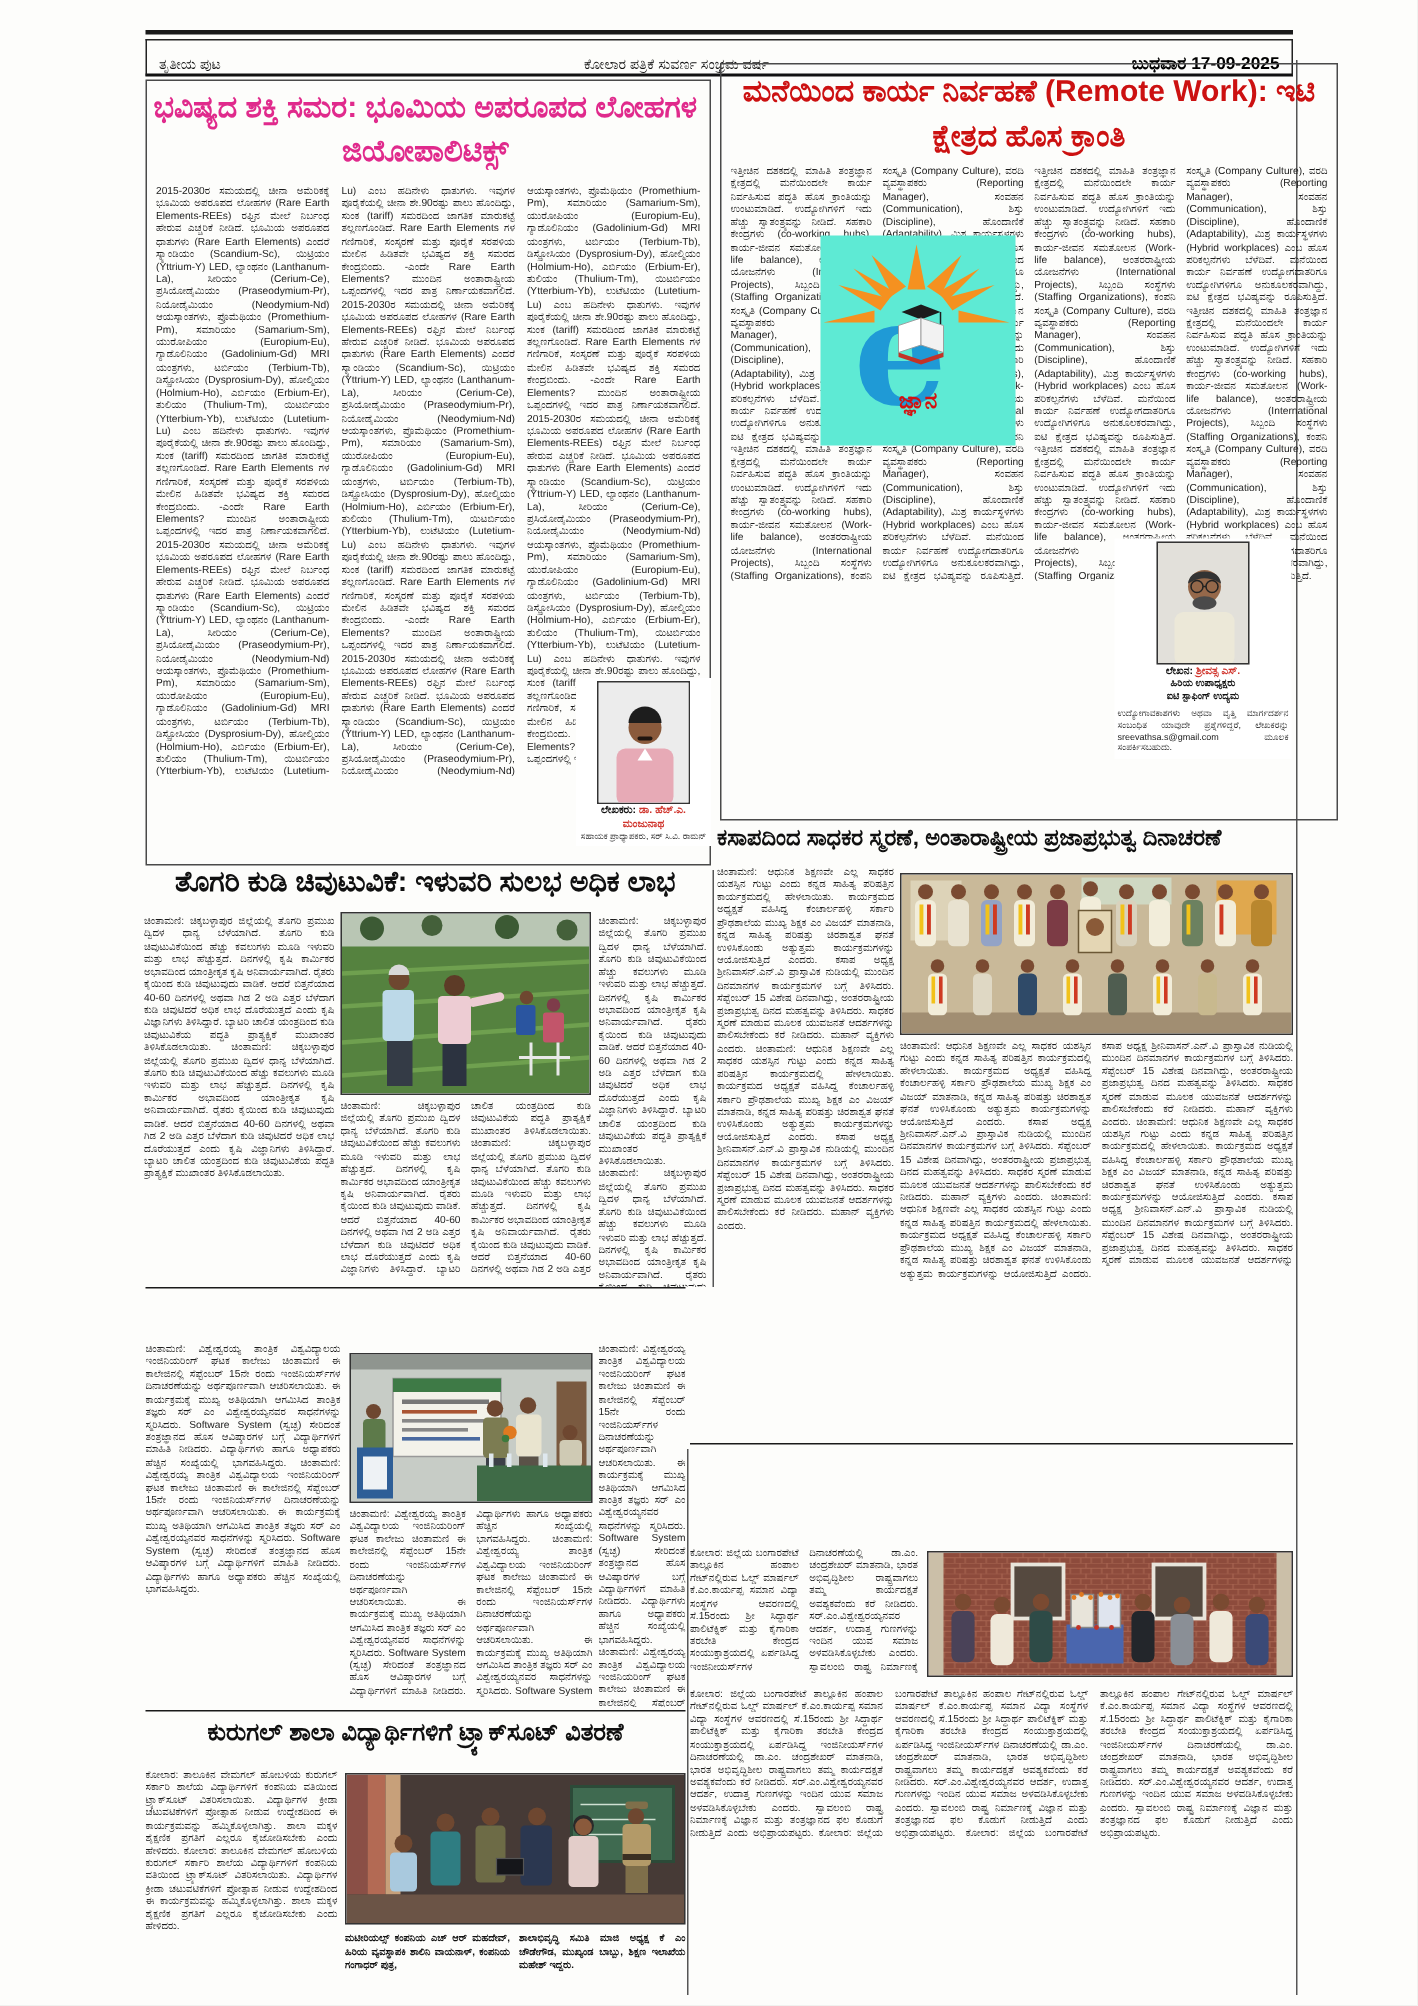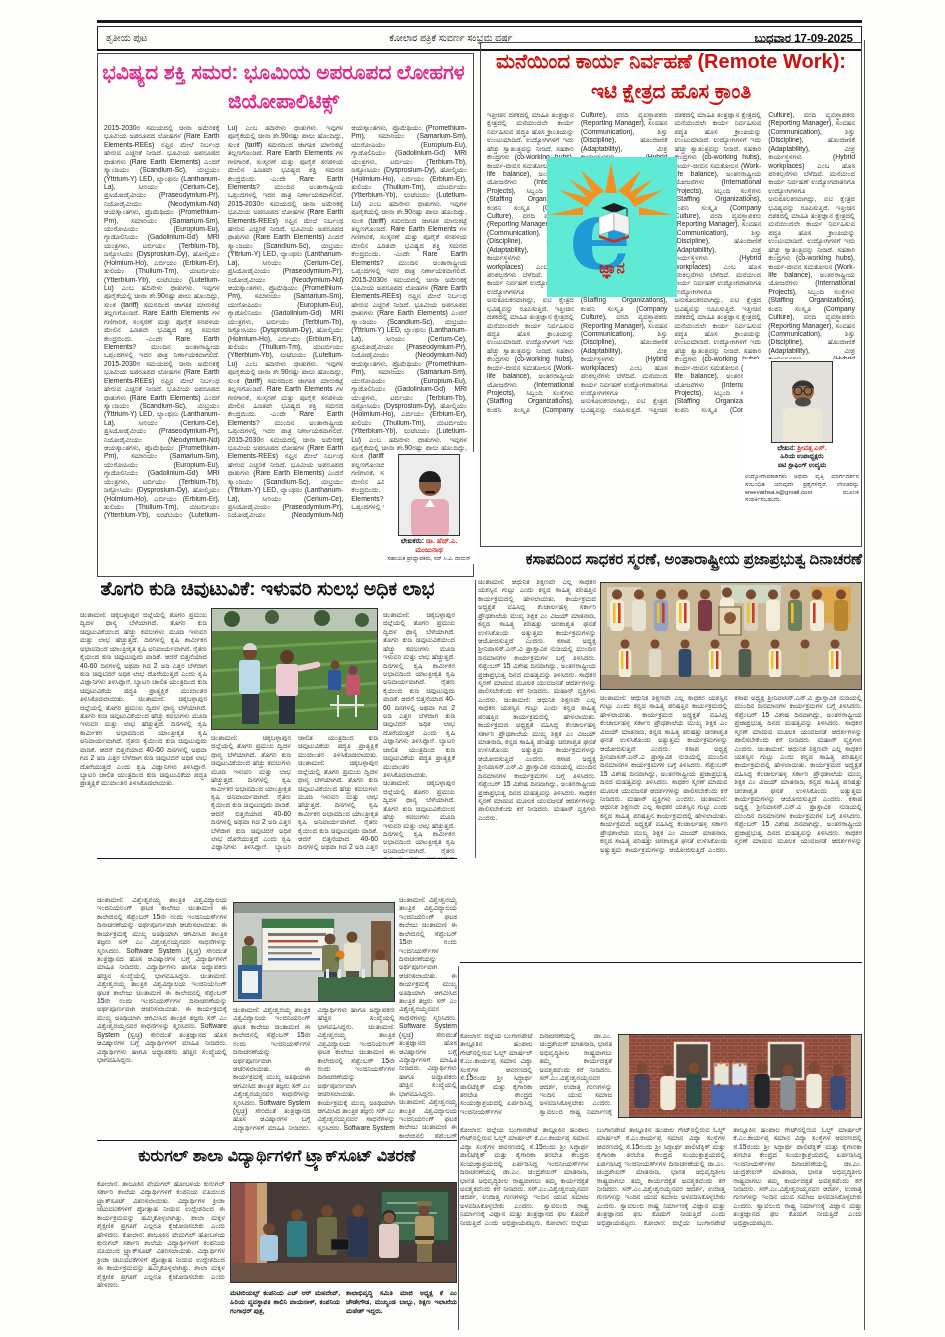--- a/index.html
+++ b/index.html
@@ -1,29 +1,29 @@
 <!DOCTYPE html>
 <html><head>
 <meta charset="utf-8">
 <style>
   html,body{margin:0;padding:0;background:#e8e8e6;}
   .page{position:relative;width:945px;height:1337px;background:#fdfdfb;margin:0 auto;
         font-family:"Liberation Sans",sans-serif;overflow:hidden;}
   .abs{position:absolute;}
   .rule{background:#1a1a1a;}
   .vrule{background:#555;}
-  .masthead{display:flex;justify-content:space-between;align-items:center;
+  .masthead{display:flex;justify-content:space-between;align-items:flex-end;
             border:1px solid #222;border-bottom:2px solid #111;padding:0 8px;box-sizing:border-box;}
   .mh-small{font-size:9.5px;color:#111;}
   .mh-date{font-size:11.5px;font-weight:bold;color:#000;}
   .box{border:1px solid #4a4a4a;box-sizing:border-box;}
   .headline-pink{color:#e02a8c;font-weight:bold;font-size:20px;line-height:1.45;text-align:center;}
   .headline-red{color:#cc1111;font-weight:bold;font-size:20px;line-height:1.5;text-align:center;}
   .headline-blk-lg{color:#101010;font-weight:bold;font-size:19px;text-align:center;line-height:1.2;}
-  .headline-blk-md{color:#101010;font-weight:bold;font-size:15px;text-align:right;line-height:1.25;}
+  .headline-blk-md{color:#101010;font-weight:bold;font-size:15px;text-align:left;line-height:1.25;}
   .headline-blk-md2{color:#101010;font-weight:bold;font-size:16px;text-align:center;line-height:1.55;}
   .body-text{font-size:6.8px;line-height:1.24;text-align:justify;color:#1b1b1b;
              overflow:hidden;word-break:break-word;}
   .cols2{column-count:2;column-gap:7px;}
   .cols3{column-count:3;column-gap:8px;}
   .cols4{column-count:4;column-gap:7px;}
   .photo{border:1px solid #333;background:#ddd;box-sizing:border-box;overflow:hidden;}
   .photo svg{display:block;}
   .author-block{background:#fff;text-align:center;}
   .author-cap{font-size:7px;font-weight:bold;color:#111;line-height:1.35;}
@@ -71,21 +71,21 @@
         </svg>
       </div>
       <div class="author-cap">
         <span>ಲೇಖಕರು:</span>
         <span class="nm">ಡಾ. ಹೆಚ್.ಎ. ಮಂಜುನಾಥ</span>
       </div>
       <div class="author-sub">ಸಹಾಯಕ ಪ್ರಾಧ್ಯಾಪಕರು, ಸರ್ ಸಿ.ವಿ. ರಾಮನ್</div>
     </div>
   </div>
 
-  <div class="abs box" style="left:480px;top:42px;width:382px;height:505px">
+  <div class="abs box" style="left:480px;top:42px;width:412px;height:505px">
     <div class="abs headline-red" style="left:4px;right:4px;top:3px">ಮನೆಯಿಂದ ಕಾರ್ಯ ನಿರ್ವಹಣೆ (Remote Work): ಇಟಿ ಕ್ಷೇತ್ರದ ಹೊಸ ಕ್ರಾಂತಿ</div>
     <div class="abs body-text cols4" style="left:6px;right:6px;top:68px;bottom:5px">ಇತ್ತೀಚಿನ ದಶಕದಲ್ಲಿ ಮಾಹಿತಿ ತಂತ್ರಜ್ಞಾನ ಕ್ಷೇತ್ರದಲ್ಲಿ ಮನೆಯಿಂದಲೇ ಕಾರ್ಯ ನಿರ್ವಹಿಸುವ ಪದ್ಧತಿ ಹೊಸ ಕ್ರಾಂತಿಯನ್ನು ಉಂಟುಮಾಡಿದೆ. ಉದ್ಯೋಗಿಗಳಿಗೆ ಇದು ಹೆಚ್ಚು ಸ್ವಾತಂತ್ರ್ಯವನ್ನು ನೀಡಿದೆ. ಸಹಕಾರಿ ಕೇಂದ್ರಗಳು (co-working hubs), ಕಾರ್ಯ-ಜೀವನ ಸಮತೋಲನ (Work-life balance), ಅಂತರರಾಷ್ಟ್ರೀಯ ಯೋಜನೆಗಳು (International Projects), ಸಿಬ್ಬಂದಿ ಸಂಸ್ಥೆಗಳು (Staffing Organizations), ಕಂಪನಿ ಸಂಸ್ಕೃತಿ (Company Culture), ವರದಿ ವ್ಯವಸ್ಥಾಪಕರು (Reporting Manager), ಸಂವಹನ (Communication), ಶಿಸ್ತು (Discipline), ಹೊಂದಾಣಿಕೆ (Adaptability), ಮಿಶ್ರ ಕಾರ್ಯಸ್ಥಳಗಳು (Hybrid workplaces) ಎಂಬ ಹೊಸ ಪರಿಕಲ್ಪನೆಗಳು ಬೆಳೆದಿವೆ. ಮನೆಯಿಂದ ಕಾರ್ಯ ನಿರ್ವಹಣೆ ಉದ್ಯೋಗದಾತರಿಗೂ ಉದ್ಯೋಗಿಗಳಿಗೂ ಅನುಕೂಲಕರವಾಗಿದ್ದು, ಐಟಿ ಕ್ಷೇತ್ರದ ಭವಿಷ್ಯವನ್ನು ರೂಪಿಸುತ್ತಿದೆ. ಇತ್ತೀಚಿನ ದಶಕದಲ್ಲಿ ಮಾಹಿತಿ ತಂತ್ರಜ್ಞಾನ ಕ್ಷೇತ್ರದಲ್ಲಿ ಮನೆಯಿಂದಲೇ ಕಾರ್ಯ ನಿರ್ವಹಿಸುವ ಪದ್ಧತಿ ಹೊಸ ಕ್ರಾಂತಿಯನ್ನು ಉಂಟುಮಾಡಿದೆ. ಉದ್ಯೋಗಿಗಳಿಗೆ ಇದು ಹೆಚ್ಚು ಸ್ವಾತಂತ್ರ್ಯವನ್ನು ನೀಡಿದೆ. ಸಹಕಾರಿ ಕೇಂದ್ರಗಳು (co-working hubs), ಕಾರ್ಯ-ಜೀವನ ಸಮತೋಲನ (Work-life balance), ಅಂತರರಾಷ್ಟ್ರೀಯ ಯೋಜನೆಗಳು (International Projects), ಸಿಬ್ಬಂದಿ ಸಂಸ್ಥೆಗಳು (Staffing Organizations), ಕಂಪನಿ ಸಂಸ್ಕೃತಿ (Company Culture), ವರದಿ ವ್ಯವಸ್ಥಾಪಕರು (Reporting Manager), ಸಂವಹನ (Communication), ಶಿಸ್ತು (Discipline), ಹೊಂದಾಣಿಕೆ (Adaptability), ಮಿಶ್ರ ಕಾರ್ಯಸ್ಥಳಗಳು (Hybrid workplaces) ಎಂಬ ಹೊಸ ಪರಿಕಲ್ಪನೆಗಳು ಬೆಳೆದಿವೆ. ಮನೆಯಿಂದ ಕಾರ್ಯ ನಿರ್ವಹಣೆ ಉದ್ಯೋಗದಾತರಿಗೂ ಉದ್ಯೋಗಿಗಳಿಗೂ ಅನುಕೂಲಕರವಾಗಿದ್ದು, ಐಟಿ ಕ್ಷೇತ್ರದ ಭವಿಷ್ಯವನ್ನು ರೂಪಿಸುತ್ತಿದೆ. ಇತ್ತೀಚಿನ ದಶಕದಲ್ಲಿ ಮಾಹಿತಿ ತಂತ್ರಜ್ಞಾನ ಕ್ಷೇತ್ರದಲ್ಲಿ ಮನೆಯಿಂದಲೇ ಕಾರ್ಯ ನಿರ್ವಹಿಸುವ ಪದ್ಧತಿ ಹೊಸ ಕ್ರಾಂತಿಯನ್ನು ಉಂಟುಮಾಡಿದೆ. ಉದ್ಯೋಗಿಗಳಿಗೆ ಇದು ಹೆಚ್ಚು ಸ್ವಾತಂತ್ರ್ಯವನ್ನು ನೀಡಿದೆ. ಸಹಕಾರಿ ಕೇಂದ್ರಗಳು (co-working hubs), ಕಾರ್ಯ-ಜೀವನ ಸಮತೋಲನ (Work-life balance), ಅಂತರರಾಷ್ಟ್ರೀಯ ಯೋಜನೆಗಳು (International Projects), ಸಿಬ್ಬಂದಿ ಸಂಸ್ಥೆಗಳು (Staffing Organizations), ಕಂಪನಿ ಸಂಸ್ಕೃತಿ (Company Culture), ವರದಿ ವ್ಯವಸ್ಥಾಪಕರು (Reporting Manager), ಸಂವಹನ (Communication), ಶಿಸ್ತು (Discipline), ಹೊಂದಾಣಿಕೆ (Adaptability), ಮಿಶ್ರ ಕಾರ್ಯಸ್ಥಳಗಳು (Hybrid workplaces) ಎಂಬ ಹೊಸ ಪರಿಕಲ್ಪನೆಗಳು ಬೆಳೆದಿವೆ. ಮನೆಯಿಂದ ಕಾರ್ಯ ನಿರ್ವಹಣೆ ಉದ್ಯೋಗದಾತರಿಗೂ ಉದ್ಯೋಗಿಗಳಿಗೂ ಅನುಕೂಲಕರವಾಗಿದ್ದು, ಐಟಿ ಕ್ಷೇತ್ರದ ಭವಿಷ್ಯವನ್ನು ರೂಪಿಸುತ್ತಿದೆ. ಇತ್ತೀಚಿನ ದಶಕದಲ್ಲಿ ಮಾಹಿತಿ ತಂತ್ರಜ್ಞಾನ ಕ್ಷೇತ್ರದಲ್ಲಿ ಮನೆಯಿಂದಲೇ ಕಾರ್ಯ ನಿರ್ವಹಿಸುವ ಪದ್ಧತಿ ಹೊಸ ಕ್ರಾಂತಿಯನ್ನು ಉಂಟುಮಾಡಿದೆ. ಉದ್ಯೋಗಿಗಳಿಗೆ ಇದು ಹೆಚ್ಚು ಸ್ವಾತಂತ್ರ್ಯವನ್ನು ನೀಡಿದೆ. ಸಹಕಾರಿ ಕೇಂದ್ರಗಳು (co-working hubs), ಕಾರ್ಯ-ಜೀವನ ಸಮತೋಲನ (Work-life balance), ಅಂತರರಾಷ್ಟ್ರೀಯ ಯೋಜನೆಗಳು (International Projects), ಸಿಬ್ಬಂದಿ ಸಂಸ್ಥೆಗಳು (Staffing Organizations), ಕಂಪನಿ ಸಂಸ್ಕೃತಿ (Company Culture), ವರದಿ ವ್ಯವಸ್ಥಾಪಕರು (Reporting Manager), ಸಂವಹನ (Communication), ಶಿಸ್ತು (Discipline), ಹೊಂದಾಣಿಕೆ (Adaptability), ಮಿಶ್ರ ಕಾರ್ಯಸ್ಥಳಗಳು (Hybrid workplaces) ಎಂಬ ಹೊಸ ಪರಿಕಲ್ಪನೆಗಳು ಬೆಳೆದಿವೆ. ಮನೆಯಿಂದ ಕಾರ್ಯ ನಿರ್ವಹಣೆ ಉದ್ಯೋಗದಾತರಿಗೂ ಉದ್ಯೋಗಿಗಳಿಗೂ ಅನುಕೂಲಕರವಾಗಿದ್ದು, ಐಟಿ ಕ್ಷೇತ್ರದ ಭವಿಷ್ಯವನ್ನು ರೂಪಿಸುತ್ತಿದೆ. ಇತ್ತೀಚಿನ ದಶಕದಲ್ಲಿ ಮಾಹಿತಿ ತಂತ್ರಜ್ಞಾನ ಕ್ಷೇತ್ರದಲ್ಲಿ ಮನೆಯಿಂದಲೇ ಕಾರ್ಯ ನಿರ್ವಹಿಸುವ ಪದ್ಧತಿ ಹೊಸ ಕ್ರಾಂತಿಯನ್ನು ಉಂಟುಮಾಡಿದೆ. ಉದ್ಯೋಗಿಗಳಿಗೆ ಇದು ಹೆಚ್ಚು ಸ್ವಾತಂತ್ರ್ಯವನ್ನು ನೀಡಿದೆ. ಸಹಕಾರಿ ಕೇಂದ್ರಗಳು (co-working hubs), ಕಾರ್ಯ-ಜೀವನ ಸಮತೋಲನ (Work-life balance), ಅಂತರರಾಷ್ಟ್ರೀಯ ಯೋಜನೆಗಳು (International Projects), ಸಿಬ್ಬಂದಿ ಸಂಸ್ಥೆಗಳು (Staffing Organizations), ಕಂಪನಿ ಸಂಸ್ಕೃತಿ (Company Culture), ವರದಿ ವ್ಯವಸ್ಥಾಪಕರು (Reporting Manager), ಸಂವಹನ (Communication), ಶಿಸ್ತು (Discipline), ಹೊಂದಾಣಿಕೆ (Adaptability), ಮಿಶ್ರ ಕಾರ್ಯಸ್ಥಳಗಳು (Hybrid workplaces) ಎಂಬ ಹೊಸ ಪರಿಕಲ್ಪನೆಗಳು ಬೆಳೆದಿವೆ. ಮನೆಯಿಂದ ಕಾರ್ಯ ನಿರ್ವಹಣೆ ಉದ್ಯೋಗದಾತರಿಗೂ ಉದ್ಯೋಗಿಗಳಿಗೂ ಅನುಕೂಲಕರವಾಗಿದ್ದು, ಐಟಿ ಕ್ಷೇತ್ರದ ಭವಿಷ್ಯವನ್ನು ರೂಪಿಸುತ್ತಿದೆ. ಇತ್ತೀಚಿನ ದಶಕದಲ್ಲಿ ಮಾಹಿತಿ ತಂತ್ರಜ್ಞಾನ ಕ್ಷೇತ್ರದಲ್ಲಿ ಮನೆಯಿಂದಲೇ ಕಾರ್ಯ ನಿರ್ವಹಿಸುವ ಪದ್ಧತಿ ಹೊಸ ಕ್ರಾಂತಿಯನ್ನು ಉಂಟುಮಾಡಿದೆ. ಉದ್ಯೋಗಿಗಳಿಗೆ ಇದು ಹೆಚ್ಚು ಸ್ವಾತಂತ್ರ್ಯವನ್ನು ನೀಡಿದೆ. ಸಹಕಾರಿ ಕೇಂದ್ರಗಳು (co-working hubs), ಕಾರ್ಯ-ಜೀವನ ಸಮತೋಲನ (Work-life balance), ಅಂತರರಾಷ್ಟ್ರೀಯ ಯೋಜನೆಗಳು (International Projects), ಸಿಬ್ಬಂದಿ ಸಂಸ್ಥೆಗಳು (Staffing Organizations), ಕಂಪನಿ ಸಂಸ್ಕೃತಿ (Company Culture), ವರದಿ ವ್ಯವಸ್ಥಾಪಕರು (Reporting Manager), ಸಂವಹನ (Communication), ಶಿಸ್ತು (Discipline), ಹೊಂದಾಣಿಕೆ (Adaptability), ಮಿಶ್ರ ಕಾರ್ಯಸ್ಥಳಗಳು (Hybrid workplaces) ಎಂಬ ಹೊಸ ಪರಿಕಲ್ಪನೆಗಳು ಬೆಳೆದಿವೆ. ಮನೆಯಿಂದ ಕಾರ್ಯ ನಿರ್ವಹಣೆ ಉದ್ಯೋಗದಾತರಿಗೂ ಉದ್ಯೋಗಿಗಳಿಗೂ ಅನುಕೂಲಕರವಾಗಿದ್ದು, ಐಟಿ ಕ್ಷೇತ್ರದ ಭವಿಷ್ಯವನ್ನು ರೂಪಿಸುತ್ತಿದೆ.</div>
 
     <div class="abs" style="left:66px;top:114px;width:130px;height:140px;background:#5eead4">
       <svg width="130" height="140" viewBox="0 0 130 140">
         <g fill="#f59120">
           <polygon points="64,6 58,36 70,36"></polygon>
           <polygon points="34,13 48,40 57,34"></polygon>
           <polygon points="94,13 71,34 80,40"></polygon>
           <polygon points="12,33 40,50 46,42"></polygon>
@@ -121,21 +121,21 @@
       <div class="author-cap">
         <span>ಲೇಖನ:</span>
         <span class="nm">ಶ್ರೀವತ್ಸ ಎಸ್.</span>
       </div>
       <div class="author-cap" style="font-size:6.5px">ಹಿರಿಯ ಉಪಾಧ್ಯಕ್ಷರು</div>
       <div class="author-cap" style="font-size:6.5px">ಐಟಿ ಸ್ಟಾಫಿಂಗ್ ಉದ್ಯಮ</div>
       <div class="author-contact">ಉದ್ಯೋಗಾವಕಾಶಗಳು ಅಥವಾ ವೃತ್ತಿ ಮಾರ್ಗದರ್ಶನ ಸಂಬಂಧಿತ ಯಾವುದೇ ಪ್ರಶ್ನೆಗಳಿದ್ದರೆ, ಲೇಖಕರನ್ನು sreevathsa.s@gmail.com ಮೂಲಕ ಸಂಪರ್ಕಿಸಬಹುದು.</div>
     </div>
   </div>
 
-  <div class="abs" style="left:80px;top:578px;width:375px;height:282px">
+  <div class="abs" style="left:96px;top:578px;width:375px;height:282px">
     <div class="abs headline-blk-lg" style="left:0;right:0;top:0">ತೊಗರಿ ಕುಡಿ ಚಿವುಟುವಿಕೆ: ಇಳುವರಿ ಸುಲಭ ಅಧಿಕ ಲಾಭ</div>
     <div class="abs body-text" style="left:0;top:33px;width:127px;height:247px">ಚಿಂತಾಮಣಿ: ಚಿಕ್ಕಬಳ್ಳಾಪುರ ಜಿಲ್ಲೆಯಲ್ಲಿ ತೊಗರಿ ಪ್ರಮುಖ ದ್ವಿದಳ ಧಾನ್ಯ ಬೆಳೆಯಾಗಿದೆ. ತೊಗರಿ ಕುಡಿ ಚಿವುಟುವಿಕೆಯಿಂದ ಹೆಚ್ಚು ಕವಲುಗಳು ಮೂಡಿ ಇಳುವರಿ ಮತ್ತು ಲಾಭ ಹೆಚ್ಚುತ್ತದೆ. ದಿನಗಳಲ್ಲಿ ಕೃಷಿ ಕಾರ್ಮಿಕರ ಅಭಾವದಿಂದ ಯಾಂತ್ರೀಕೃತ ಕೃಷಿ ಅನಿವಾರ್ಯವಾಗಿದೆ. ರೈತರು ಕೈಯಿಂದ ಕುಡಿ ಚಿವುಟುವುದು ವಾಡಿಕೆ. ಆದರೆ ಬಿತ್ತನೆಯಾದ 40-60 ದಿನಗಳಲ್ಲಿ ಅಥವಾ ಗಿಡ 2 ಅಡಿ ಎತ್ತರ ಬೆಳೆದಾಗ ಕುಡಿ ಚಿವುಟಿದರೆ ಅಧಿಕ ಲಾಭ ದೊರೆಯುತ್ತದೆ ಎಂದು ಕೃಷಿ ವಿಜ್ಞಾನಿಗಳು ತಿಳಿಸಿದ್ದಾರೆ. ಬ್ಯಾಟರಿ ಚಾಲಿತ ಯಂತ್ರದಿಂದ ಕುಡಿ ಚಿವುಟುವಿಕೆಯ ಪದ್ಧತಿ ಪ್ರಾತ್ಯಕ್ಷಿಕೆ ಮುಖಾಂತರ ತಿಳಿಸಿಕೊಡಲಾಯಿತು. ಚಿಂತಾಮಣಿ: ಚಿಕ್ಕಬಳ್ಳಾಪುರ ಜಿಲ್ಲೆಯಲ್ಲಿ ತೊಗರಿ ಪ್ರಮುಖ ದ್ವಿದಳ ಧಾನ್ಯ ಬೆಳೆಯಾಗಿದೆ. ತೊಗರಿ ಕುಡಿ ಚಿವುಟುವಿಕೆಯಿಂದ ಹೆಚ್ಚು ಕವಲುಗಳು ಮೂಡಿ ಇಳುವರಿ ಮತ್ತು ಲಾಭ ಹೆಚ್ಚುತ್ತದೆ. ದಿನಗಳಲ್ಲಿ ಕೃಷಿ ಕಾರ್ಮಿಕರ ಅಭಾವದಿಂದ ಯಾಂತ್ರೀಕೃತ ಕೃಷಿ ಅನಿವಾರ್ಯವಾಗಿದೆ. ರೈತರು ಕೈಯಿಂದ ಕುಡಿ ಚಿವುಟುವುದು ವಾಡಿಕೆ. ಆದರೆ ಬಿತ್ತನೆಯಾದ 40-60 ದಿನಗಳಲ್ಲಿ ಅಥವಾ ಗಿಡ 2 ಅಡಿ ಎತ್ತರ ಬೆಳೆದಾಗ ಕುಡಿ ಚಿವುಟಿದರೆ ಅಧಿಕ ಲಾಭ ದೊರೆಯುತ್ತದೆ ಎಂದು ಕೃಷಿ ವಿಜ್ಞಾನಿಗಳು ತಿಳಿಸಿದ್ದಾರೆ. ಬ್ಯಾಟರಿ ಚಾಲಿತ ಯಂತ್ರದಿಂದ ಕುಡಿ ಚಿವುಟುವಿಕೆಯ ಪದ್ಧತಿ ಪ್ರಾತ್ಯಕ್ಷಿಕೆ ಮುಖಾಂತರ ತಿಳಿಸಿಕೊಡಲಾಯಿತು.</div>
     <div class="abs photo" style="left:131px;top:30px;width:167px;height:122px">
       <svg width="165" height="120" viewBox="0 0 165 120">
         <rect width="165" height="120" fill="#b9c6b4"></rect>
         <circle cx="20" cy="10" r="8" fill="#3c5a34"></circle>
           <circle cx="60" cy="8" r="7" fill="#44603a"></circle>
         <circle cx="110" cy="9" r="8" fill="#3c5a34"></circle>
           <circle cx="150" cy="11" r="7" fill="#44603a"></circle>
         <rect y="22" width="165" height="98" fill="#55823f"></rect>

